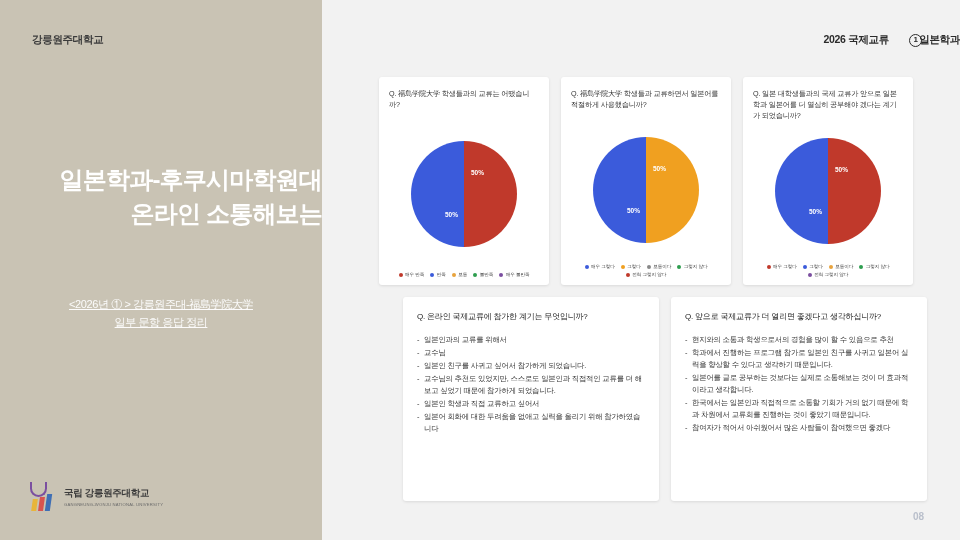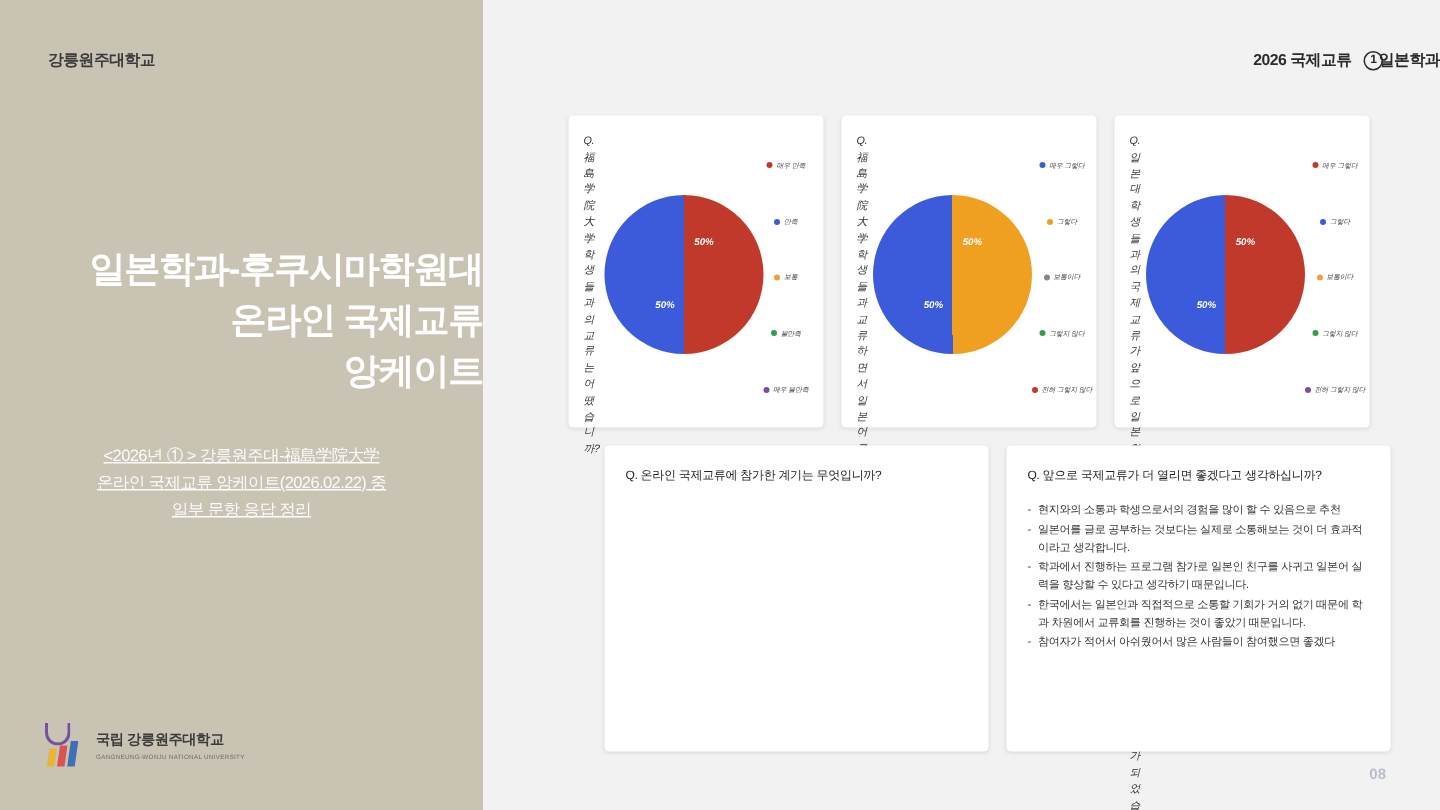--- a/index.html
+++ b/index.html
@@ -107,21 +107,21 @@
     letter-spacing: -0.3px;
     top: 0;
   }
   .top-right {
     position: absolute;
     right: 38px; top: 0;
     font-size: 10.5px;
     font-weight: bold;
     color: #2b2b2b;
     letter-spacing: -0.3px;
-    display: flex; align-items: center; gap: 8px;
+    display: flex; align-items: center; gap: 20px;
   }
   .circled {
     display: inline-flex;
     align-items: center; justify-content: center;
     width: 13px; height: 13px;
     border: 1px solid #2b2b2b;
     border-radius: 50%;
     font-size: 8px;
     line-height: 1;
   }
@@ -140,22 +140,21 @@
     display: flex;
     gap: 12px;
   }
   .chart-card {
     width: 170px; height: 208px;
     background: #ffffff;
     border-radius: 3px;
     box-shadow: 0 1px 3px rgba(0,0,0,.10);
     padding: 12px 10px 8px 10px;
     display: flex;
-    flex-direction: row;
-    font-style: italic;
+    flex-direction: column;
   }
   .q-text {
     font-size: 7.2px;
     color: #333;
     line-height: 1.5;
     letter-spacing: -0.2px;
     min-height: 30px;
   }
   .pie-wrap {
     flex: 1 1 auto;
@@ -236,27 +235,25 @@
 </head>
 <body>
 
 <div class="slide">
 
   <div class="left-panel">
     <div class="left-logo-text">강릉원주대학교</div>
 
     <div class="left-title">
       <div>일본학과-후쿠시마학원대</div>
-      <div>온라인 국제교류</div>
-      <div>앙케이트</div>
+      <div>온라인 소통해보는</div>
     </div>
 
     <div class="left-sub">
       <div>&lt;2026년 ① &gt; 강릉원주대-福島学院大学</div>
-      <div>온라인 국제교류 앙케이트(2026.02.22) 중</div>
       <div>일부 문항 응답 정리</div>
     </div>
 
     <div class="left-foot">
       <div class="foot-mark">
         <div class="u"></div>
           <div class="bar1"></div>
           <div class="bar2"></div>
           <div class="bar3"></div>
       </div>
@@ -372,28 +369,36 @@
               <span>전혀 그렇지 않다</span>
             </span>
         </div>
       </div>
     </div>
 
     <div class="text-row">
 
       <div class="text-card">
         <div class="tq">Q. 온라인 국제교류에 참가한 계기는 무엇입니까?</div>
+        <ul>
+          <li>일본인과의 교류를 위해서</li>
+          <li>교수님</li>
+          <li>일본인 친구를 사귀고 싶어서 참가하게 되었습니다.</li>
+          <li>교수님의 추천도 있었지만, 스스로도 일본인과 직접적인 교류를 더 해보고 싶었기 때문에 참가하게 되었습니다.</li>
+          <li>일본인 학생과 직접 교류하고 싶어서</li>
+          <li>일본어 회화에 대한 두려움을 없애고 실력을 올리기 위해 참가하였습니다</li>
+        </ul>
       </div>
 
       <div class="text-card">
         <div class="tq">Q. 앞으로 국제교류가 더 열리면 좋겠다고 생각하십니까?</div>
         <ul>
           <li>현지와의 소통과 학생으로서의 경험을 많이 할 수 있음으로 추천</li>
+          <li>학과에서 진행하는 프로그램 참가로 일본인 친구를 사귀고 일본어 실력을 향상할 수 있다고 생각하기 때문입니다.</li>
           <li>일본어를 글로 공부하는 것보다는 실제로 소통해보는 것이 더 효과적이라고 생각합니다.</li>
-          <li>학과에서 진행하는 프로그램 참가로 일본인 친구를 사귀고 일본어 실력을 향상할 수 있다고 생각하기 때문입니다.</li>
           <li>한국에서는 일본인과 직접적으로 소통할 기회가 거의 없기 때문에 학과 차원에서 교류회를 진행하는 것이 좋았기 때문입니다.</li>
           <li>참여자가 적어서 아쉬웠어서 많은 사람들이 참여했으면 좋겠다</li>
         </ul>
       </div>
     </div>
 
     <div class="page-num">08</div>
   </div>
 </div>
 

